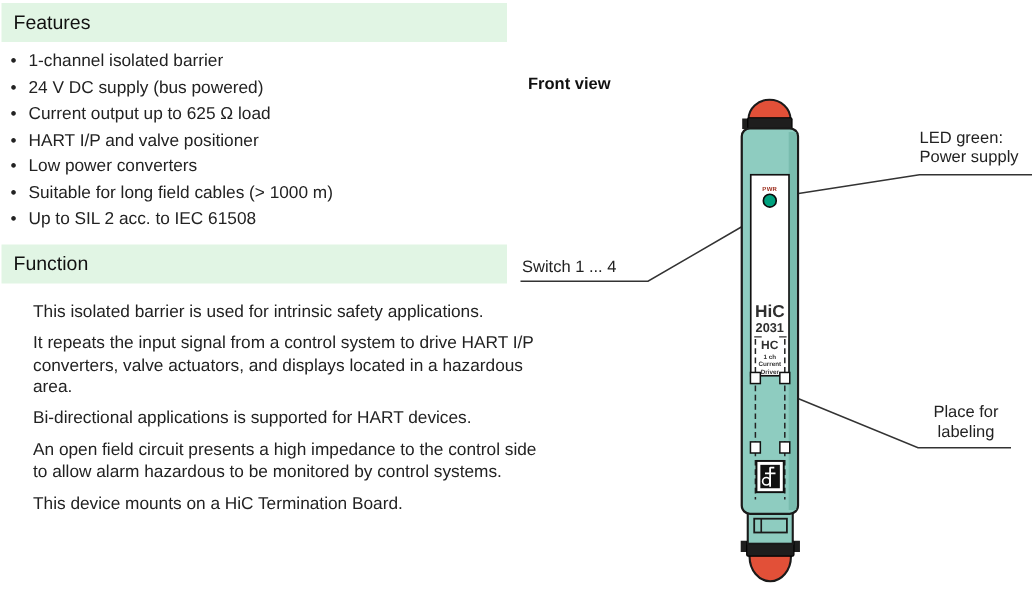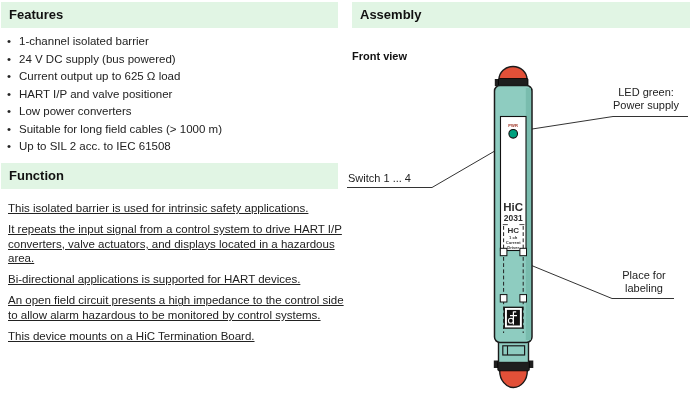--- a/index.html
+++ b/index.html
@@ -1,30 +1,30 @@
 <!DOCTYPE html>
 <html><head>
 <meta charset="utf-8">
 <style>
   html,body{margin:0;padding:0;background:#fff;}
   .page{position:relative;width:690px;height:401px;background:#fff;overflow:hidden;
         font-family:"Liberation Sans",sans-serif;color:#222;}
   .section-bar{position:absolute;height:26px;background:#e1f5e4;
-        font-size:13px;font-weight:bold;color:#111;line-height:26px;padding-left:8px;box-sizing:border-box;}
+        font-size:13px;font-weight:normal;color:#111;line-height:26px;padding-left:8px;box-sizing:border-box;}
   #features-bar{left:1px;top:2px;width:337px;}
   #function-bar{left:1px;top:163px;width:337px;}
   #assembly-bar{left:352px;top:2px;width:338px;}
   .feature-list{position:absolute;left:6px;top:33px;width:332px;margin:0;padding:0;list-style:none;}
   .feature-list li{position:relative;font-size:11.5px;line-height:17.5px;padding-left:13px;}
   .feature-list li::before{content:"•";position:absolute;left:1px;top:0;font-size:11.5px;}
-  .function-paras{position:absolute;left:8px;top:201px;width:337px;text-decoration:underline;}
+  .function-paras{position:absolute;left:22px;top:201px;width:337px;}
   .function-paras p{margin:0 0 6.5px 0;font-size:11.5px;line-height:14.6px;}
   .view-label{position:absolute;left:352px;top:50px;font-size:11px;font-weight:bold;color:#111;}
   .callout{position:absolute;font-size:11px;line-height:13px;color:#222;}
-  #callout-led{left:613px;top:86px;text-align:center;}
+  #callout-led{left:613px;top:86px;}
   #callout-switch{left:348px;top:172px;}
   #callout-labeling{left:615px;top:269px;width:58px;text-align:center;}
   #device-svg{position:absolute;left:345px;top:28px;width:345px;height:373px;}
   #device-svg text{font-family:"Liberation Sans",sans-serif;}
 </style>
 </head>
 <body>
 
 <div class="page">
 
@@ -47,23 +47,20 @@
   </div>
 
   <div class="function-paras">
       <p>This isolated barrier is used for intrinsic safety applications.</p>
       <p>It repeats the input signal from a control system to drive HART I/P converters, valve actuators, and displays located in a hazardous area.</p>
       <p>Bi-directional applications is supported for HART devices.</p>
       <p>An open field circuit presents a high impedance to the control side to allow alarm hazardous to be monitored by control systems.</p>
       <p>This device mounts on a HiC Termination Board.</p>
     </div>
 
-  <div class="section-bar" id="assembly-bar">
-    <span>Assembly</span>
-  </div>
 
   <div class="view-label">Front view</div>
 
   <svg id="device-svg" viewBox="345 28 345 373" xmlns="http://www.w3.org/2000/svg">
 
     <g stroke="#333" stroke-width="1" fill="none">
       <path d="M688,116.5 L613,116.5 L520.5,130.8"></path>
       <path d="M347,187.5 L432,187.5 L496.5,150"></path>
       <path d="M674,298.5 L612,298.5 L525.5,263"></path>
     </g>

